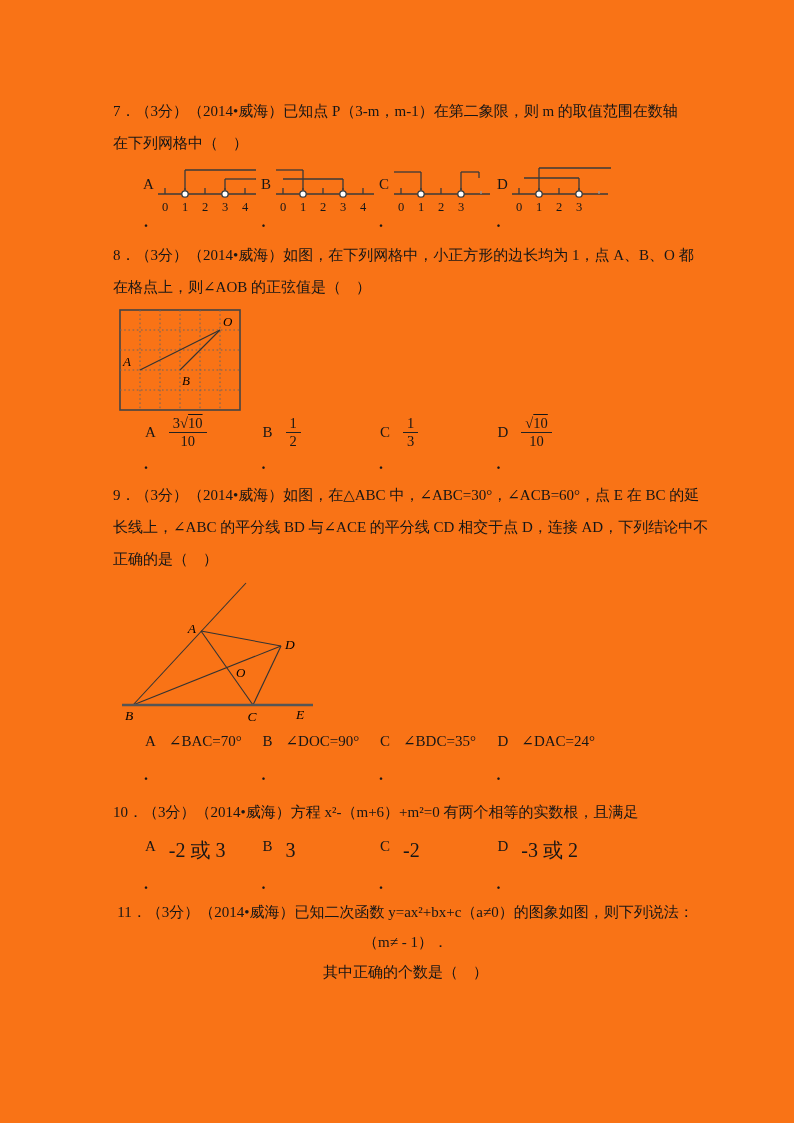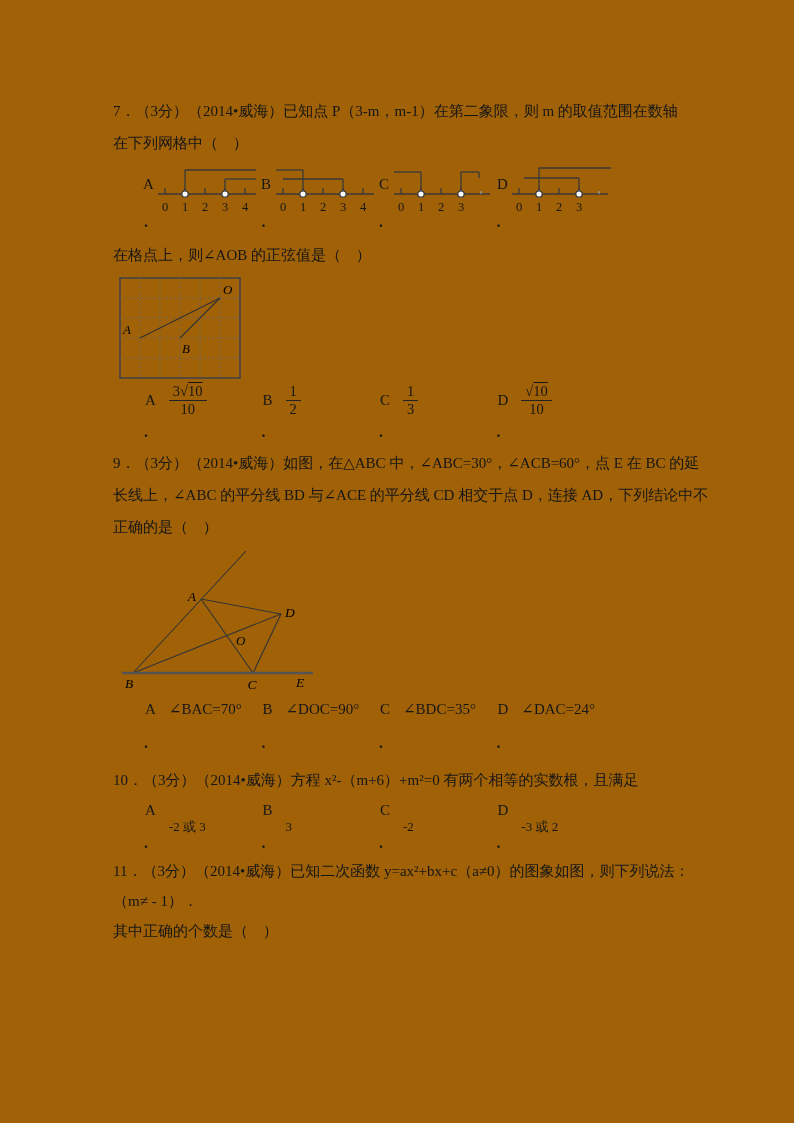--- a/index.html
+++ b/index.html
@@ -1,20 +1,20 @@
 <!DOCTYPE html>
 <html><head>
 <meta charset="utf-8">
 <style>
   html,body{margin:0;padding:0;background:#e8e8e8;}
-  .page{position:relative;width:794px;height:1123px;background:#a16207;margin:0 auto;
+  .page{position:relative;width:794px;height:1123px;background:#f97316;margin:0 auto;
         font-family:"Liberation Serif","DejaVu Serif",serif;color:#161616;overflow:hidden;}
   .content{padding:95px 96px 0 113px;}
   .qline{font-size:15px;line-height:32px;white-space:nowrap;}
-  .qline.tight{line-height:30px;}
+  .qline.tight{line-height:30px;text-align:center;}
 
   
   .nl-row{display:flex;padding-left:30px;margin-top:5px;}
   .nl-item{width:118px;display:flex;align-items:center;}
   .nl-letter{font-size:15px;width:14px;flex:0 0 14px;transform:translateY(-6px);}
   .nl-fig{position:relative;width:100px;height:52px;}
   .nl-nums{position:absolute;left:0;top:36px;width:100px;height:15px;}
   .nl-nums span{position:absolute;width:12px;text-align:center;font-size:12.5px;line-height:15px;}
 
   
@@ -23,21 +23,21 @@
 
   
   .fig-grid{margin:6px 0 4px 6px;display:block;}
   .fig-tri{margin:2px 0 0 -5px;display:block;}
   svg text{font-family:"Liberation Serif","DejaVu Serif",serif;}
 
   
   .opts-row{display:flex;padding-left:32px;align-items:center;}
   .opt{width:117.5px;display:flex;align-items:center;font-size:15px;}
   .opt .letter{margin-right:13px;}
-  .opt-val-low .val{position:relative;top:17px;font-size:13px;}
+  .opt-val-low .val{position:relative;top:4px;font-size:20px;}
   .frac{display:inline-block;text-align:center;vertical-align:middle;font-size:14.5px;line-height:1.12;}
   .frac .top{display:block;padding:0 4px 1px;}
   .frac .bot{display:block;border-top:1px solid #222;padding:0 4px;}
   .radicand{text-decoration:overline;}
   .m-q8-opts{margin-top:2px;}
   .m-q8-dots{margin-top:9px;}
   .m-q9-opts{margin-top:5px;}
   .m-q9-dots{margin-top:19px;}
   .m-q10-opts{margin-top:3px;}
   .m-q10-dots{margin-top:18px;}
@@ -175,20 +175,21 @@
     <div class="dots-row">
       <span>.</span>
       <span>.</span>
       <span>.</span>
       <span>.</span>
     </div>
 
     <div class="sp8"></div>
 
     <div>
+      <div class="qline">8．（3分）（2014•威海）如图，在下列网格中，小正方形的边长均为 1，点 A、B、O 都</div>
       <div class="qline">在格点上，则∠AOB 的正弦值是（　）</div>
     </div>
 
     <svg class="fig-grid" width="122" height="102" viewBox="0 0 122 102">
       <rect x="1" y="1" width="120" height="100" fill="none" stroke="#444" stroke-width="1.6"></rect>
       <g stroke="#666" stroke-width="1" stroke-dasharray="1.6,2.6">
         <line x1="21" y1="1" x2="21" y2="101"></line>
           <line x1="41" y1="1" x2="41" y2="101"></line>
           <line x1="61" y1="1" x2="61" y2="101"></line>
           <line x1="81" y1="1" x2="81" y2="101"></line>

